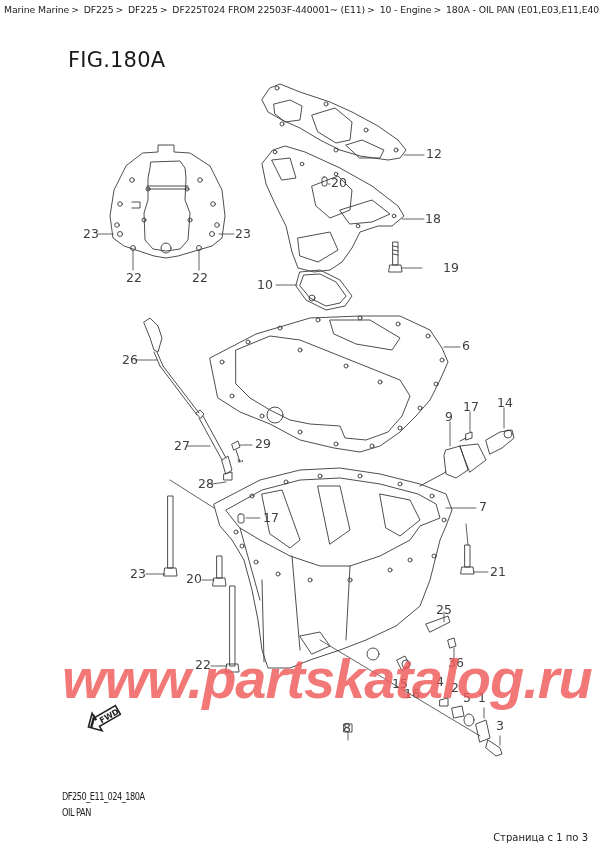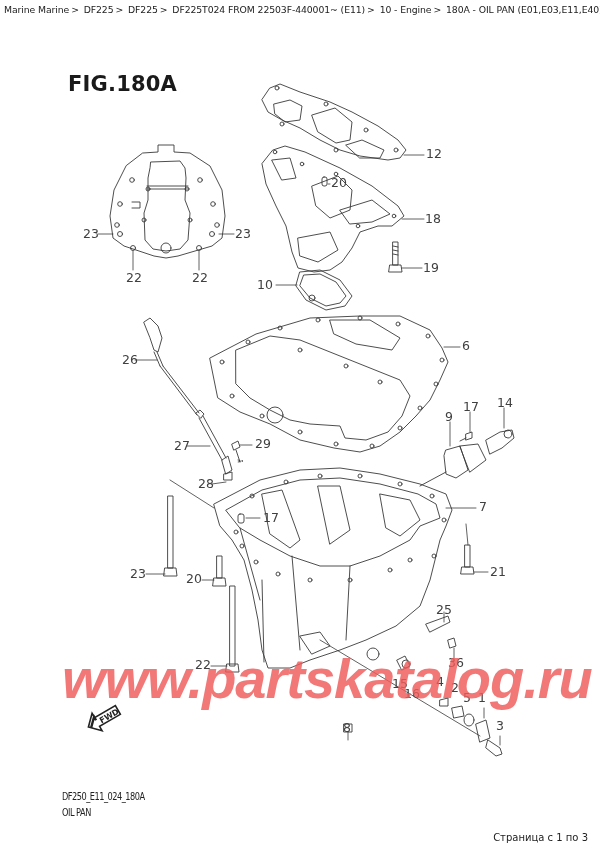--- a/index.html
+++ b/index.html
@@ -1,20 +1,20 @@
 <!DOCTYPE html>
 <html><head>
 <meta charset="utf-8">
 <style>
   html, body { margin:0; padding:0; background:#ffffff; }
   body { width:600px; height:848px; position:relative; overflow:hidden; font-family:"DejaVu Sans", sans-serif; }
   .breadcrumb { position:absolute; left:4px; top:4px; font-size:9.3px; color:#222; white-space:nowrap; letter-spacing:-0.1px; }
   .breadcrumb span.sep { margin:0 2px; }
   .breadcrumb a { color:#222; text-decoration:none; }
-  .fig-title { position:absolute; left:68px; top:48px; font-size:21px; font-weight:bold; color:#1a1a1a; letter-spacing:0.2px;margin-top:24px; }
+  .fig-title { position:absolute; left:68px; top:48px; font-size:21px; font-weight:normal; color:#1a1a1a; letter-spacing:0.2px; }
   .diagram { position:absolute; left:0; top:0; width:600px; height:848px; }
   .callout { position:absolute; font-family:"DejaVu Sans", sans-serif; font-size:12.5px; color:#404040; line-height:1; cursor:pointer; }
   .watermark { position:absolute; left:62px; top:646px; font-family:"Liberation Sans", sans-serif; font-weight:bold; font-style:italic; font-size:56px; color:#f05a5a; opacity:0.82; letter-spacing:-1px; white-space:nowrap; pointer-events:none; }
   .fwd { position:absolute; left:84px; top:700px; }
   .footer-code { position:absolute; left:62px; top:791px; font-size:10px; color:#222; letter-spacing:-0.6px; transform:scaleX(0.82); transform-origin:left; }
   .footer-name { position:absolute; left:62px; top:807px; font-size:10px; color:#222; letter-spacing:-0.6px; transform:scaleX(0.82); transform-origin:left; }
   .page-info { position:absolute; right:12px; top:832px; font-size:10px; color:#222; }
 </style>
 </head>
 <body>
@@ -261,21 +261,21 @@
 <span class="callout" style="left:445px;top:411px">9</span>
 <span class="callout" style="left:257px;top:279px">10</span>
 <span class="callout" style="left:425px;top:213px">18</span>
 <span class="callout" style="left:426px;top:148px">12</span>
 <span class="callout" style="left:463px;top:401px">17</span>
 <span class="callout" style="left:497px;top:397px">14</span>
 <span class="callout" style="left:392px;top:678px">15</span>
 <span class="callout" style="left:404px;top:688px">16</span>
 <span class="callout" style="left:263px;top:512px">17</span>
 <span class="callout" style="left:331px;top:177px">20</span>
-<span class="callout" style="left:423px;top:262px">19</span>
+<span class="callout" style="left:443px;top:262px">19</span>
 <span class="callout" style="left:186px;top:573px">20</span>
 <span class="callout" style="left:490px;top:566px">21</span>
 <span class="callout" style="left:126px;top:272px">22</span>
 <span class="callout" style="left:192px;top:272px">22</span>
 <span class="callout" style="left:195px;top:659px">22</span>
 <span class="callout" style="left:83px;top:228px">23</span>
 <span class="callout" style="left:235px;top:228px">23</span>
 <span class="callout" style="left:130px;top:568px">23</span>
 <span class="callout" style="left:448px;top:657px">36</span>
 <span class="callout" style="left:436px;top:604px">25</span>

